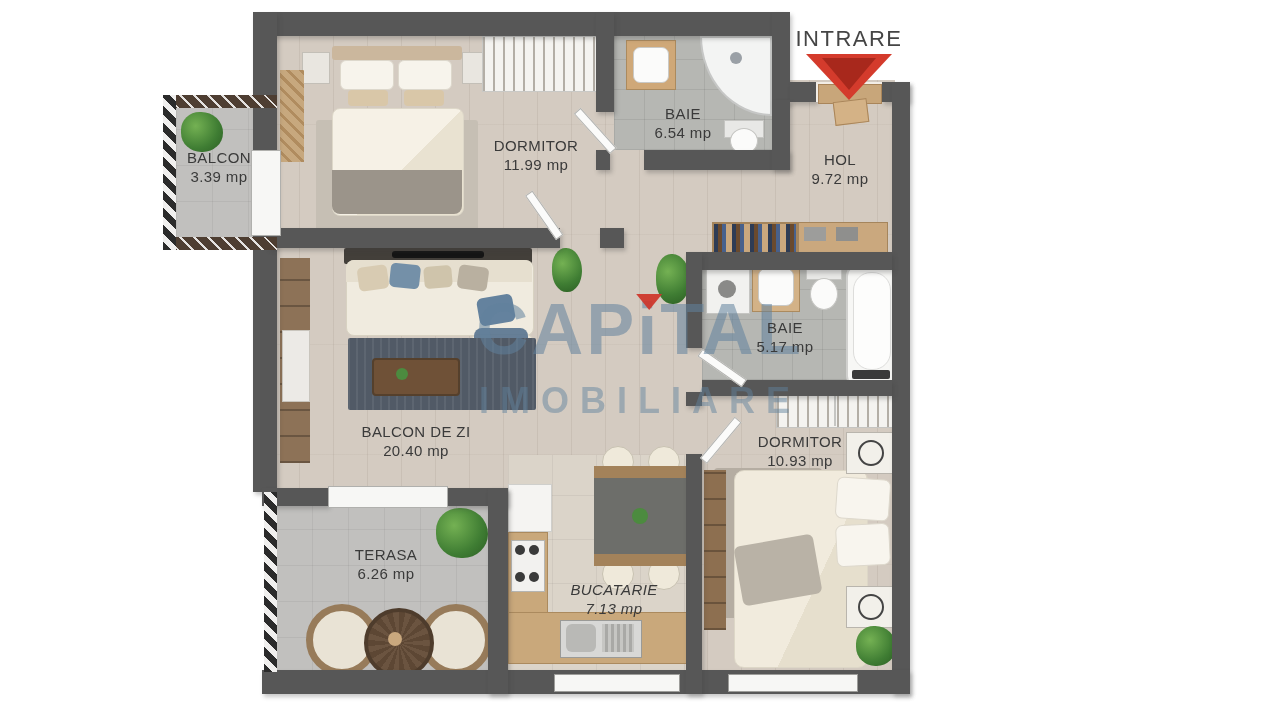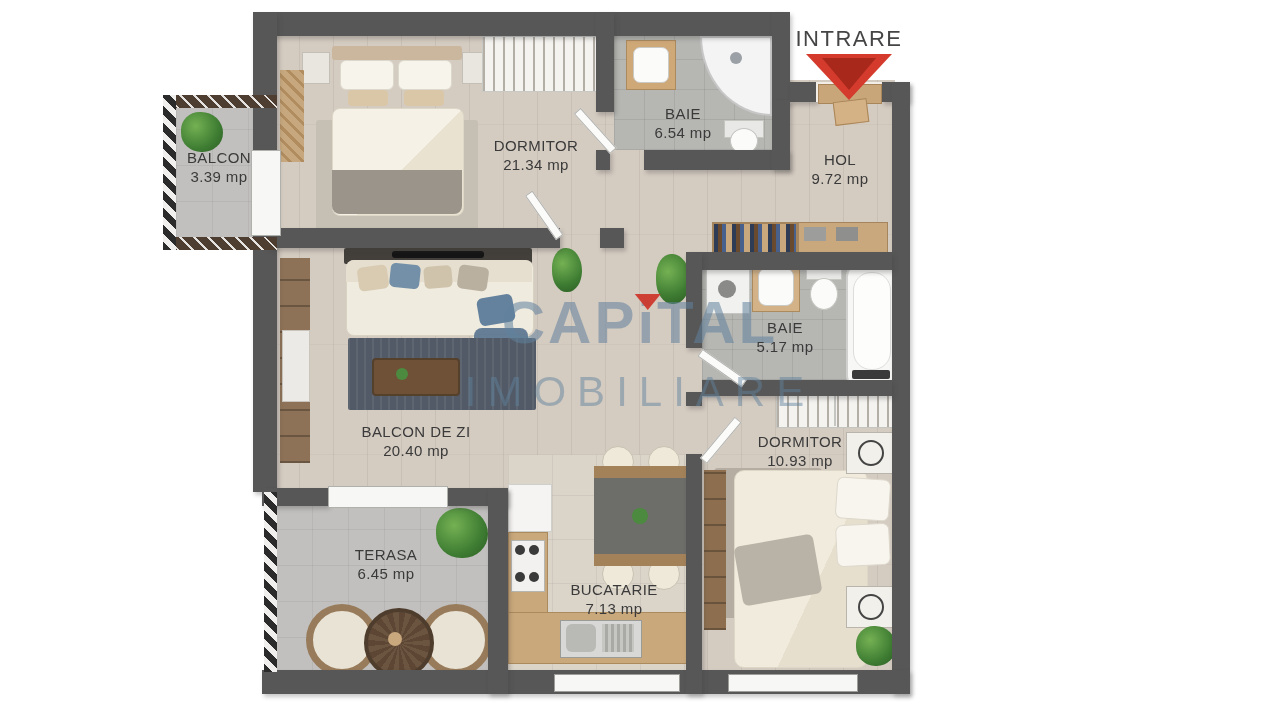--- a/index.html
+++ b/index.html
@@ -27,22 +27,22 @@
   .open{z-index:45;}
   .leaf{position:absolute;background:#fbfbfa;border:1px solid #b2b2af;z-index:46;}
   .rlabel{position:absolute;transform:translateX(-50%);text-align:center;font-size:15px;
           color:#3a3a3a;line-height:19px;white-space:nowrap;z-index:70;letter-spacing:.4px;}
   .rlabel .nm{display:block;}
   .rlabel .ar{display:block;}
   .plant{border-radius:46% 54% 50% 50%;z-index:31;
     background:radial-gradient(circle at 35% 35%, #74b153, #3f7d33 60%, #2b5d23);}
   .wm{position:absolute;left:640px;transform:translateX(-50%);z-index:60;color:rgba(97,130,157,.55);
       display:flex;align-items:flex-end;}
-  .wm1{top:288px;font-size:60px;font-weight:bold;letter-spacing:3px;}
-  .wm2{top:368px;font-size:42px;font-weight:normal;letter-spacing:11px;color:rgba(97,130,157,.48);}
+  .wm1{top:288px;font-size:72px;font-weight:bold;letter-spacing:3px;}
+  .wm2{top:380px;font-size:36px;font-weight:bold;letter-spacing:11px;color:rgba(97,130,157,.48);}
   .i-red{position:relative;}
   .i-red::after{content:"";position:absolute;left:50%;top:6px;transform:translateX(-50%);
     width:0;height:0;border-left:13px solid transparent;border-right:13px solid transparent;
     border-top:16px solid rgba(206,52,40,.92);}
   .tri{position:absolute;width:0;height:0;z-index:70;}
   .entr{position:absolute;z-index:70;font-size:22px;letter-spacing:1.5px;color:#454545;
         transform:translateX(-50%);}
   .strokes-v{background-image:repeating-linear-gradient(90deg,#b3aea6 0 2px,transparent 2px 10px);}
   .shelf-h{background-image:repeating-linear-gradient(0deg,rgba(0,0,0,.25) 0 2px,transparent 2px 26px);}
 </style>
@@ -192,21 +192,21 @@
 <div class="abs furn" style="left:364px;top:608px;width:62px;height:62px;border-radius:50%;border:4px solid #4e3c2c;background:repeating-conic-gradient(#5d4734 0 12deg,#6b5440 12deg 24deg);"></div>
 <div class="abs furn" style="left:388px;top:632px;width:14px;height:14px;background:#c9a87e;border-radius:50%;"></div>
 <div class="abs plant" style="left:181px;top:112px;width:42px;height:40px;"></div>
 
 <div class="rlabel" style="left:219px;top:148px;">
   <span class="nm">BALCON</span>
   <span class="ar">3.39 mp</span>
 </div>
 <div class="rlabel" style="left:536px;top:136px;">
   <span class="nm">DORMITOR</span>
-  <span class="ar">21.34 mp</span>
+  <span class="ar">11.99 mp</span>
 </div>
 <div class="rlabel" style="left:683px;top:104px;">
   <span class="nm">BAIE</span>
   <span class="ar">6.54 mp</span>
 </div>
 <div class="rlabel" style="left:840px;top:150px;">
   <span class="nm">HOL</span>
   <span class="ar">9.72 mp</span>
 </div>
 <div class="rlabel" style="left:785px;top:318px;">
@@ -216,23 +216,23 @@
 <div class="rlabel" style="left:416px;top:422px;">
   <span class="nm">BALCON DE ZI</span>
   <span class="ar">20.40 mp</span>
 </div>
 <div class="rlabel" style="left:800px;top:432px;">
   <span class="nm">DORMITOR</span>
   <span class="ar">10.93 mp</span>
 </div>
 <div class="rlabel" style="left:386px;top:545px;">
   <span class="nm">TERASA</span>
-  <span class="ar">6.45 mp</span>
-</div>
-<div class="rlabel" style="left:614px;top:580px;">
+  <span class="ar">6.26 mp</span>
+</div>
+<div class="rlabel" style="left:614px;top:580px;font-style:italic;">
   <span class="nm">BUCATARIE</span>
   <span class="ar">7.13 mp</span>
 </div>
 
 <div class="entr" style="left:849px;top:26px;">INTRARE</div>
 <div class="tri" style="left:806px;top:54px;border-left:43px solid transparent;border-right:43px solid transparent;border-top:46px solid #d43b2c;"></div>
 <div class="tri" style="left:822px;top:58px;border-left:27px solid transparent;border-right:27px solid transparent;border-top:32px solid #a8281c;"></div>
 
 <div class="wm wm1">
   <span>CAP</span>

